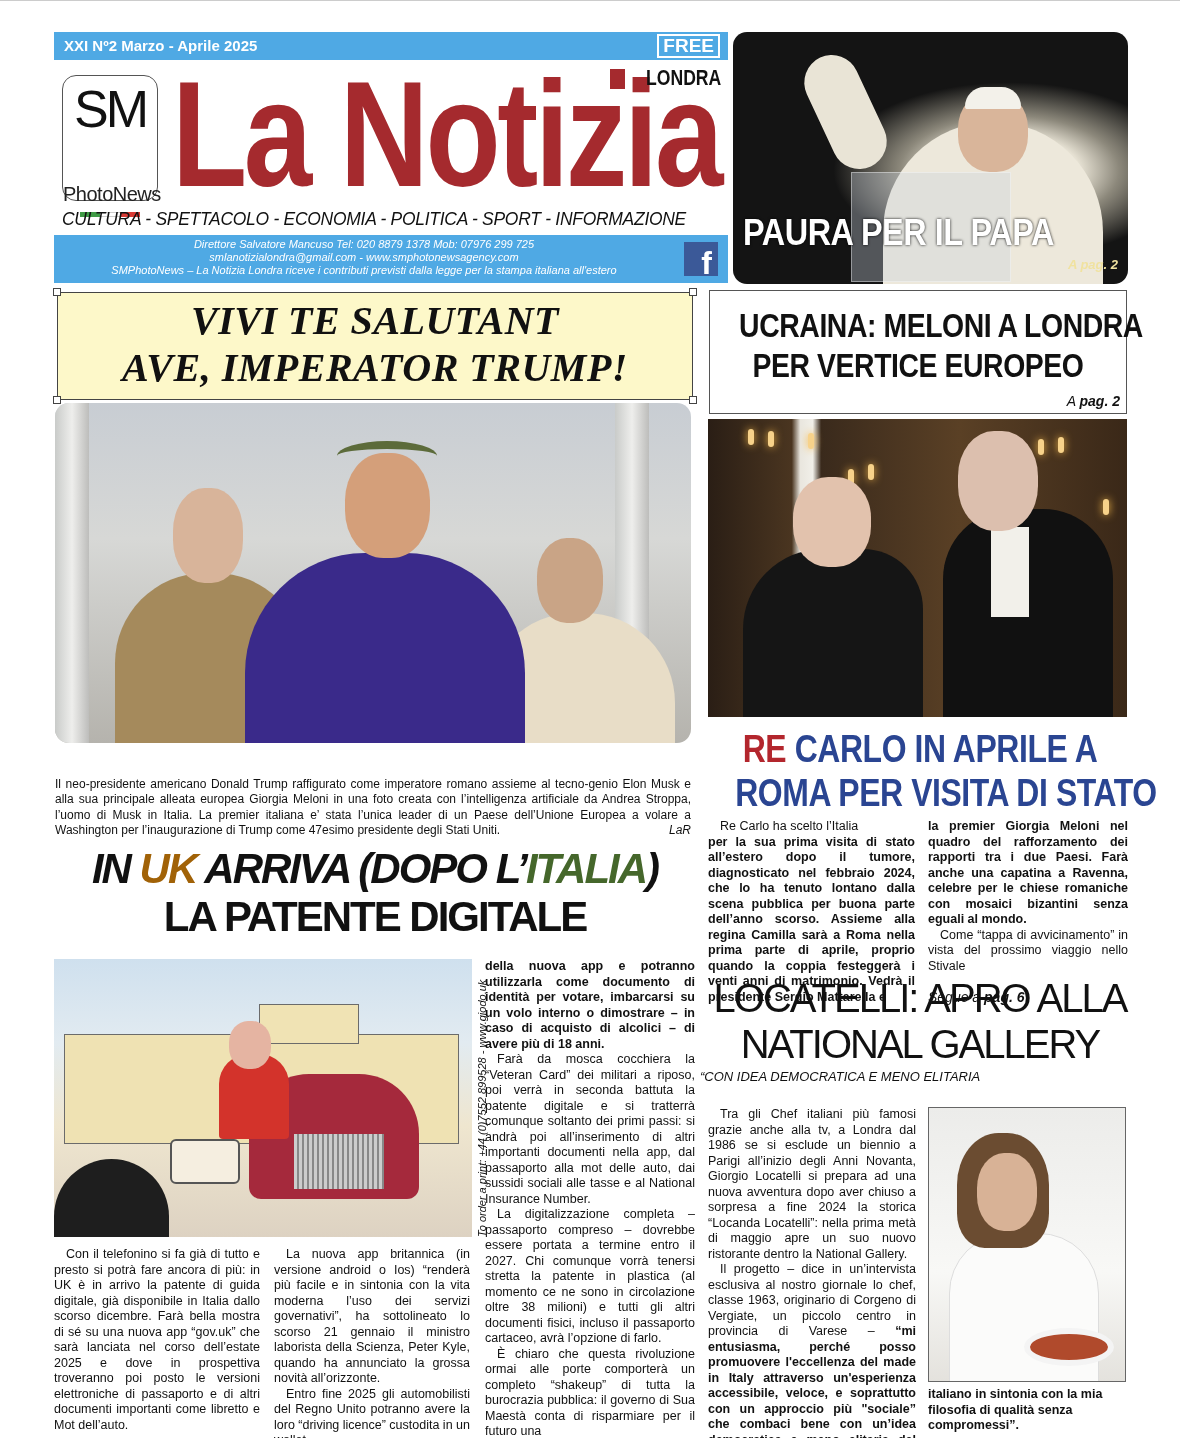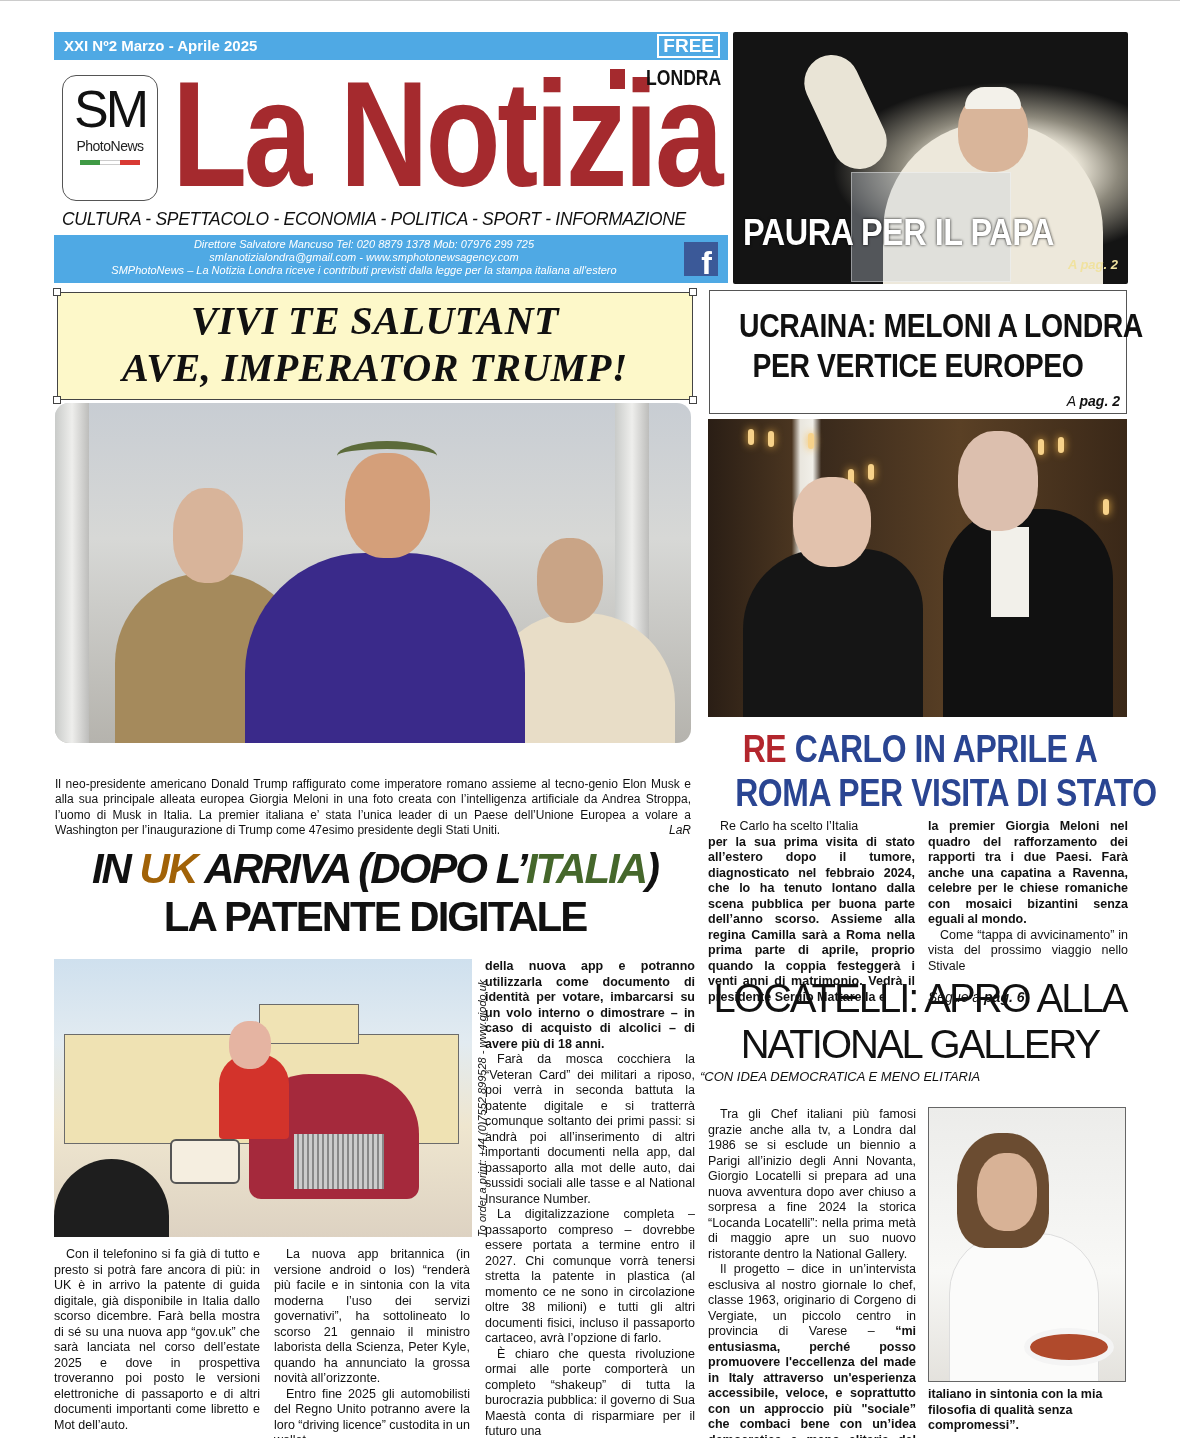--- a/index.html
+++ b/index.html
@@ -9,39 +9,39 @@
   .abs { position: absolute; }
 
   
   .issue-bar { left: 54px; top: 31px; width: 674px; height: 28px; background: #4fa9e4; color: #fff;
     font-weight: bold; font-size: 15px; line-height: 28px; padding-left: 10px; }
   .free-badge { right: 8px; top: 2px; position: absolute; border: 2px solid #fff; padding: 0 4px;
     font-size: 19px; line-height: 20px; font-weight: bold; color: #fff; }
 
   .sm-logo { left: 62px; top: 74px; width: 96px; height: 126px; border: 1.5px solid #555; border-radius: 14px; background:#fff; text-align: center; }
   .sm-logo .sm { font-size: 52px; line-height: 58px; font-family: "Liberation Sans Narrow","Liberation Sans", sans-serif; letter-spacing: -3px; margin-top: 4px; color:#111; }
-  .sm-logo .pn { font-size: 14px; letter-spacing: -0.5px; color:#222; }
+  .sm-logo .pn { font-size: 20px; letter-spacing: -0.5px; color:#222;margin-top:45px; }
   .sm-logo .flag { display: flex; width: 60px; height: 5px; margin: 6px auto 0; }
   .sm-logo .flag span { flex: 1; }
 
   .title-main { left: 172px; top: 58px; font-size: 150px; line-height: 150px; font-weight: bold; color: #a52a2e;
     letter-spacing: -4px; transform: scaleX(0.82); transform-origin: left top; white-space: nowrap; }
   .londra-block { left: 610px; top: 68px; width: 15px; height: 20px; background: #a52a2e; }
   .londra { left: 646px; top: 64px; font-size: 22px; font-weight: bold; color: #111; transform: scaleX(0.8); transform-origin: left top; }
 
   .tagline { left: 62px; top: 207px; width: 660px; font-size: 19px; font-style: italic; letter-spacing: -0.3px;
     white-space: nowrap; color: #111; transform: scaleX(0.92); transform-origin: left top; }
 
   .contact-bar { left: 54px; top: 234px; width: 674px; height: 48px; background: #4fa9e4; color: #fff; }
   .contact-bar .lines { position: absolute; left: 0; top: 3px; width: 620px; text-align: center; font-size: 11px; font-style: italic; line-height: 13px; }
   .fb-icon { position: absolute; right: 10px; top: 7px; width: 34px; height: 34px; background: #3b5998; color: #fff;
     font-weight: bold; font-size: 32px; text-align: right; padding-right: 6px; line-height: 42px; font-family: "Liberation Sans", sans-serif; overflow:hidden; }
 
   
-  .pope-photo { left: 733px; top: 31px; width: 395px; height: 252px; border-radius: 2px; overflow: hidden;
+  .pope-photo { left: 733px; top: 31px; width: 395px; height: 252px; border-radius: 14px; overflow: hidden;
     background: radial-gradient(ellipse at 70% 55%, #e6e1d3 0 18%, #8c887b 28%, #141414 45%), #0b0b0b; }
   .pope-photo .arm { position:absolute; left: 85px; top: 20px; width: 55px; height: 120px; background: #e9e4d6; border-radius: 30px; transform: rotate(-25deg); }
   .pope-photo .body { position:absolute; left: 150px; top: 90px; width: 220px; height: 190px; background: #ede8db; border-radius: 110px 110px 0 0; }
   .pope-photo .head { position:absolute; left: 225px; top: 60px; width: 70px; height: 80px; background: #d9b59a; border-radius: 45%; }
   .pope-photo .cap { position:absolute; left: 232px; top: 55px; width: 56px; height: 22px; background: #f3f1ea; border-radius: 30px 30px 4px 4px; }
   .pope-photo .podium { position:absolute; left: 118px; top: 140px; width: 160px; height: 110px; background: rgba(200,210,220,0.35); border: 1px solid rgba(255,255,255,0.4); }
   .pope-headline { position:absolute; left: 10px; top: 180px; font-size: 36px; font-weight: bold; color: #fff; white-space: nowrap;
     transform: scaleX(0.9); transform-origin: left top; text-shadow: 0 0 3px #000; letter-spacing: -0.5px;}
   .pope-ref { position:absolute; right: 10px; top: 225px; font-size: 13px; font-style: italic; color: #f0e2a0; font-weight: bold; }
 

